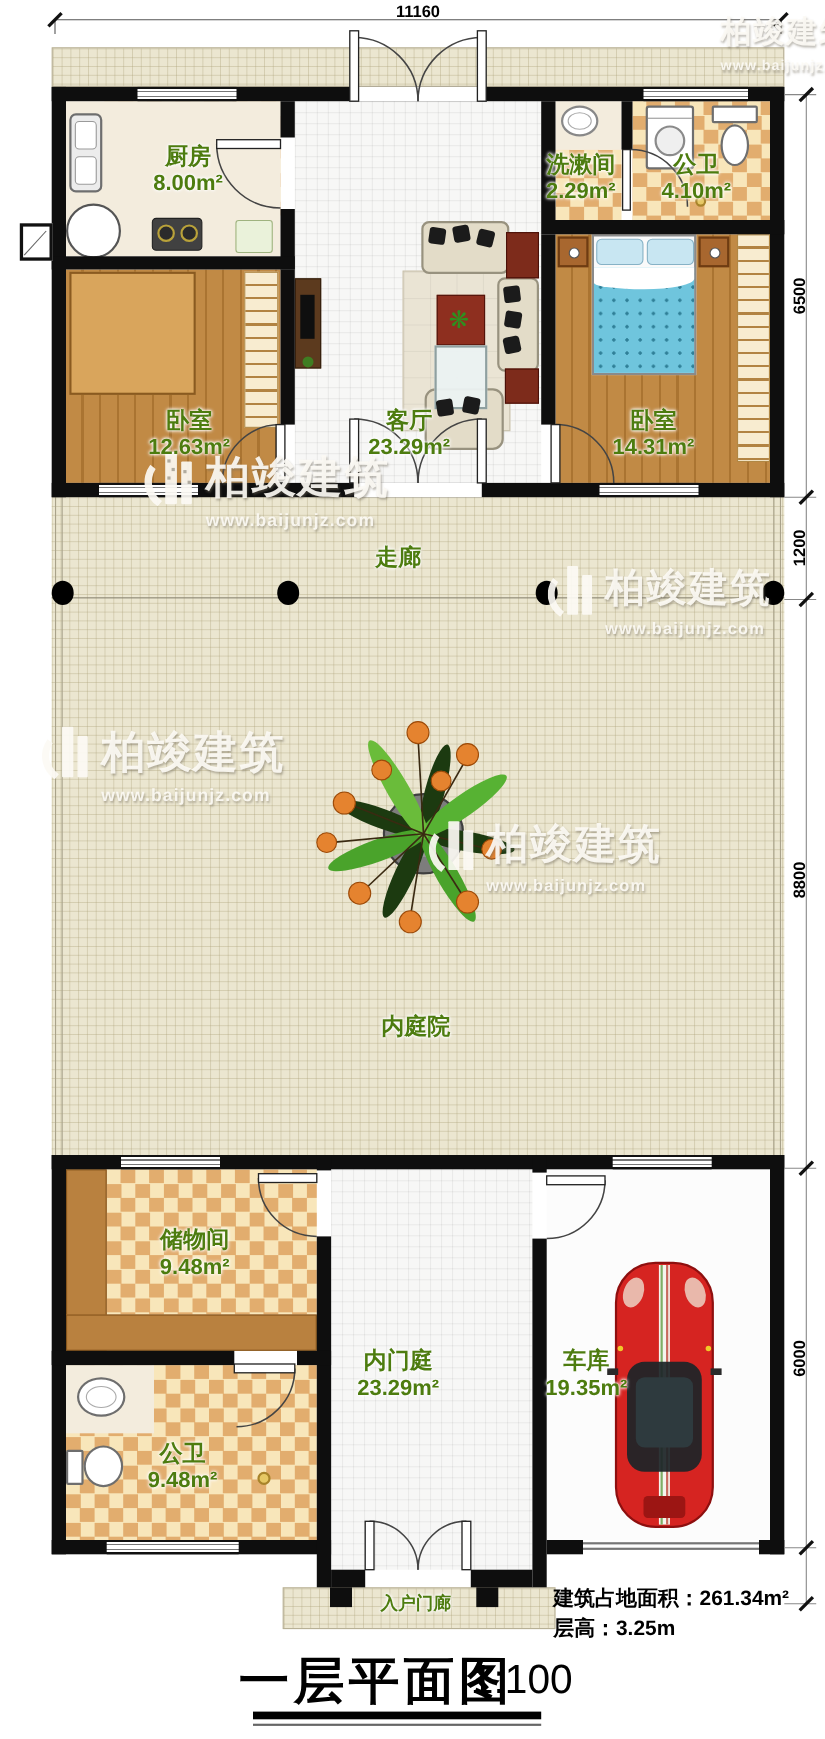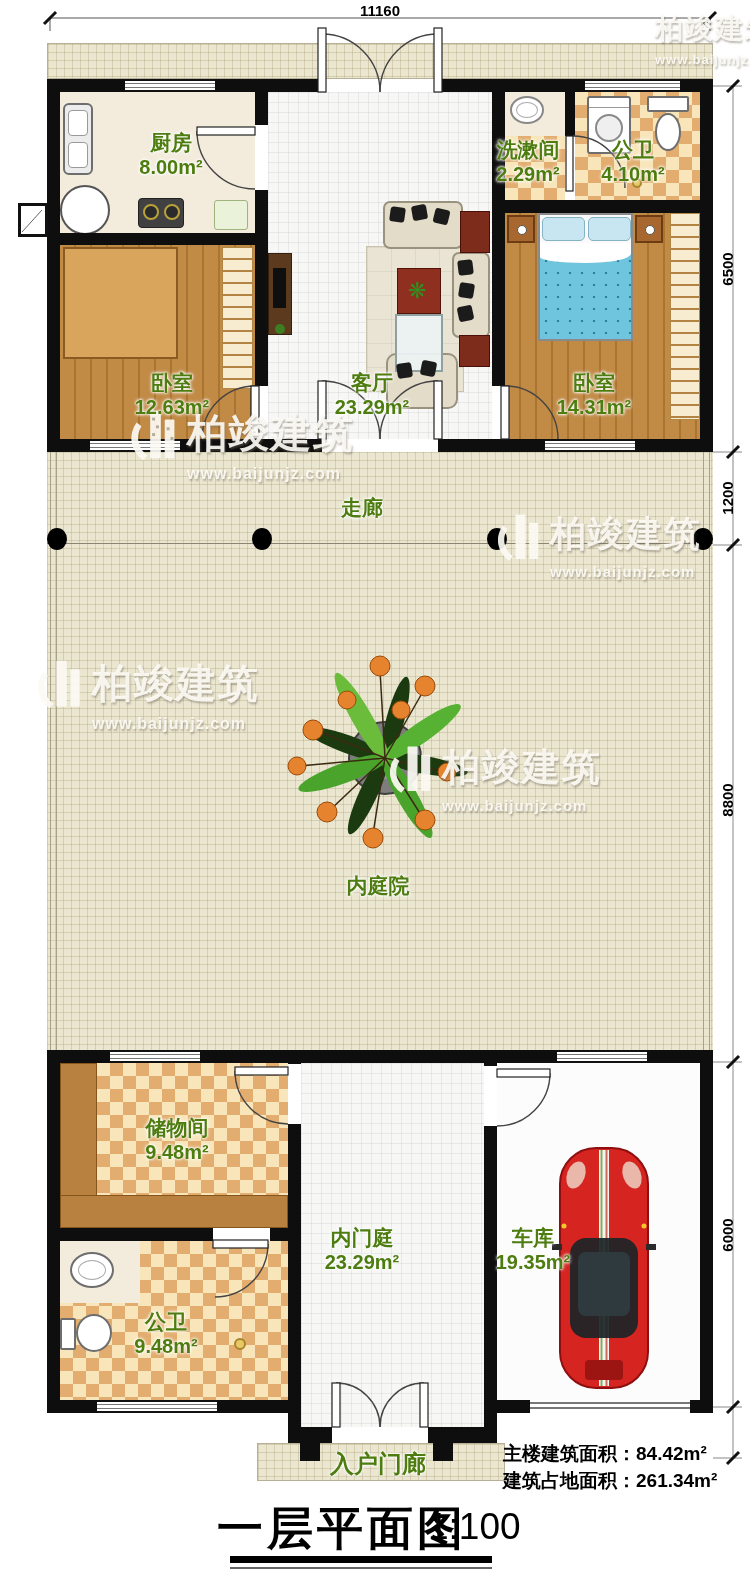--- a/index.html
+++ b/index.html
@@ -348,41 +348,41 @@
     <span class="rn">客厅</span>
     <span class="ra">23.29m²</span>
   </div>
   <div class="room-lbl" style="left:594px;top:371px;">
     <span class="rn">卧室</span>
     <span class="ra">14.31m²</span>
   </div>
   <div class="room-lbl" style="left:362px;top:496px;">
     <span class="rn">走廊</span>
   </div>
-  <div class="room-lbl" style="left:378px;top:874px;">
+  <div class="room-lbl" style="left:378px;top:922px;">
     <span class="rn">内庭院</span>
   </div>
   <div class="room-lbl" style="left:177px;top:1116px;">
     <span class="rn">储物间</span>
     <span class="ra">9.48m²</span>
   </div>
   <div class="room-lbl" style="left:166px;top:1310px;">
     <span class="rn">公卫</span>
     <span class="ra">9.48m²</span>
   </div>
   <div class="room-lbl" style="left:362px;top:1226px;">
     <span class="rn">内门庭</span>
     <span class="ra">23.29m²</span>
   </div>
   <div class="room-lbl" style="left:533px;top:1226px;">
     <span class="rn">车库</span>
     <span class="ra">19.35m²</span>
   </div>
   <div class="room-lbl" style="left:378px;top:1450px;">
-    <span class="rn" style="font-size:24px;">入户门廊</span>
+    <span class="rn" style="font-size:16px;">入户门廊</span>
   </div>
 
   <div class="dim vert" style="left:727px;top:269px;">6500</div>
   <div class="dim vert" style="left:727px;top:498px;">1200</div>
   <div class="dim vert" style="left:727px;top:800px;">8800</div>
   <div class="dim vert" style="left:727px;top:1235px;">6000</div>
 
   <div class="wm" style="left:655px;top:10px;">
     <span class="brand" style="font-size:28px;">柏竣建筑</span>
     <span class="url" style="font-size:13px;">www.baijunjz.com</span>
@@ -438,17 +438,17 @@
     <span class="brand" style="font-size:38px;">柏竣建筑</span>
     <span class="url" style="font-size:15px;">www.baijunjz.com</span>
   </div>
 
   <div class="title-txt" style="left:217px;top:1498px;font-size:46px;letter-spacing:4px;">一层平面图</div>
   <div class="title-txt" style="left:428px;top:1506px;font-size:37px;font-weight:400;">1:100</div>
   <div class="abs" style="left:230px;top:1556px;width:262px;height:7px;background:#000;z-index:30;"></div>
   <div class="abs" style="left:230px;top:1567px;width:262px;height:2px;background:#666;z-index:30;"></div>
 
   <div class="stats">
-    <div>主楼建筑面积：84.42m²</div>
     <div>建筑占地面积：261.34m²</div>
+    <div>层高：3.25m</div>
   </div>
 
 </div>
 
 </body></html>

